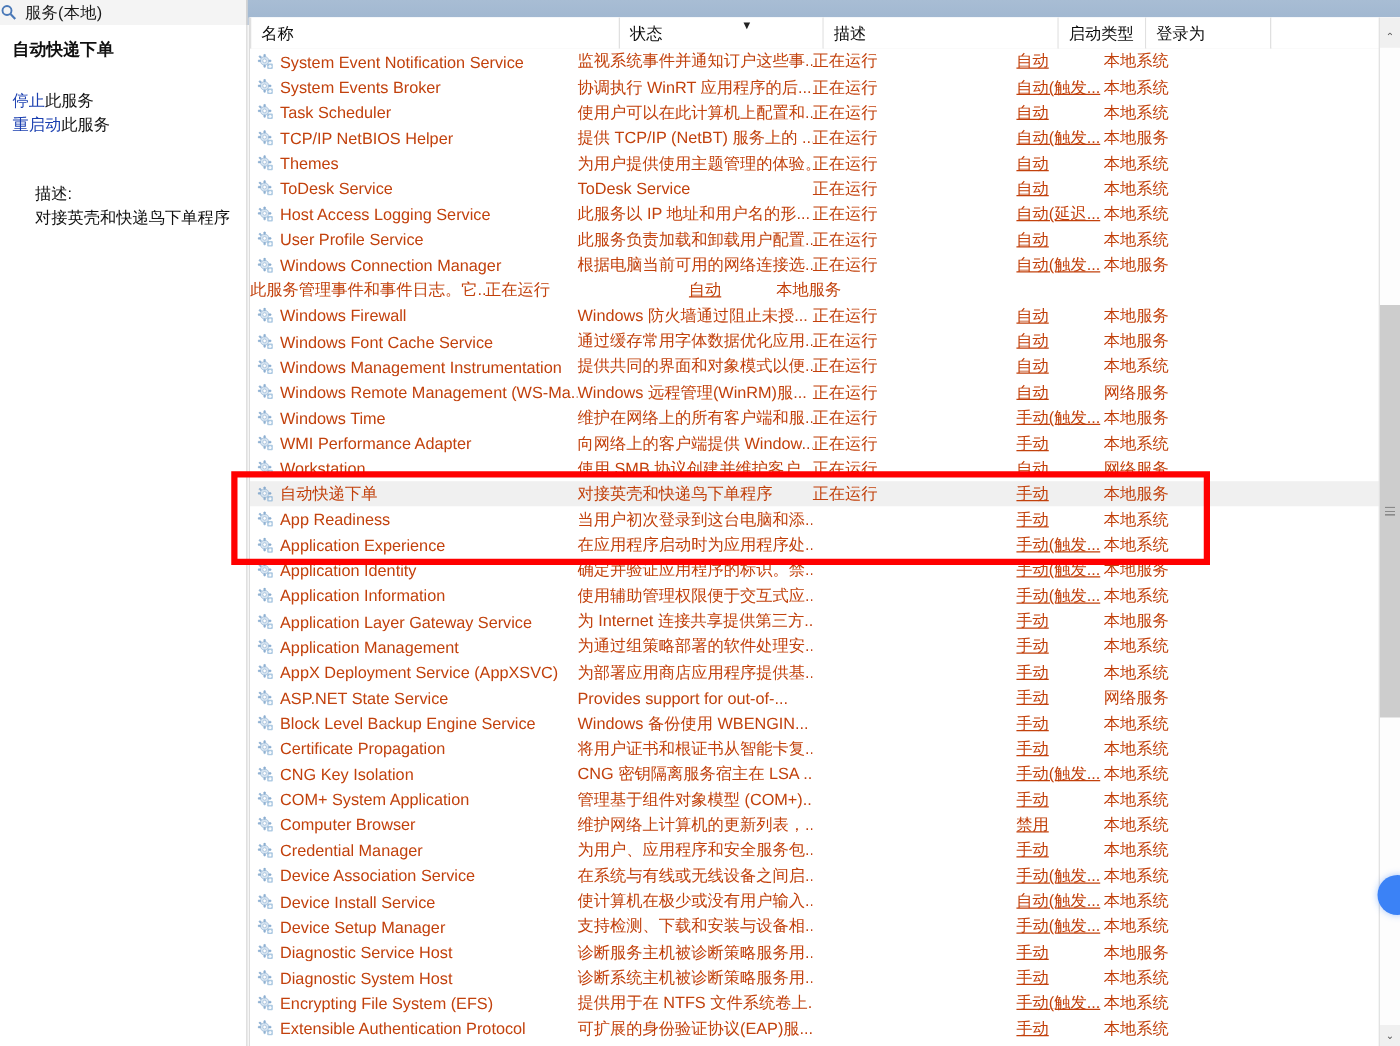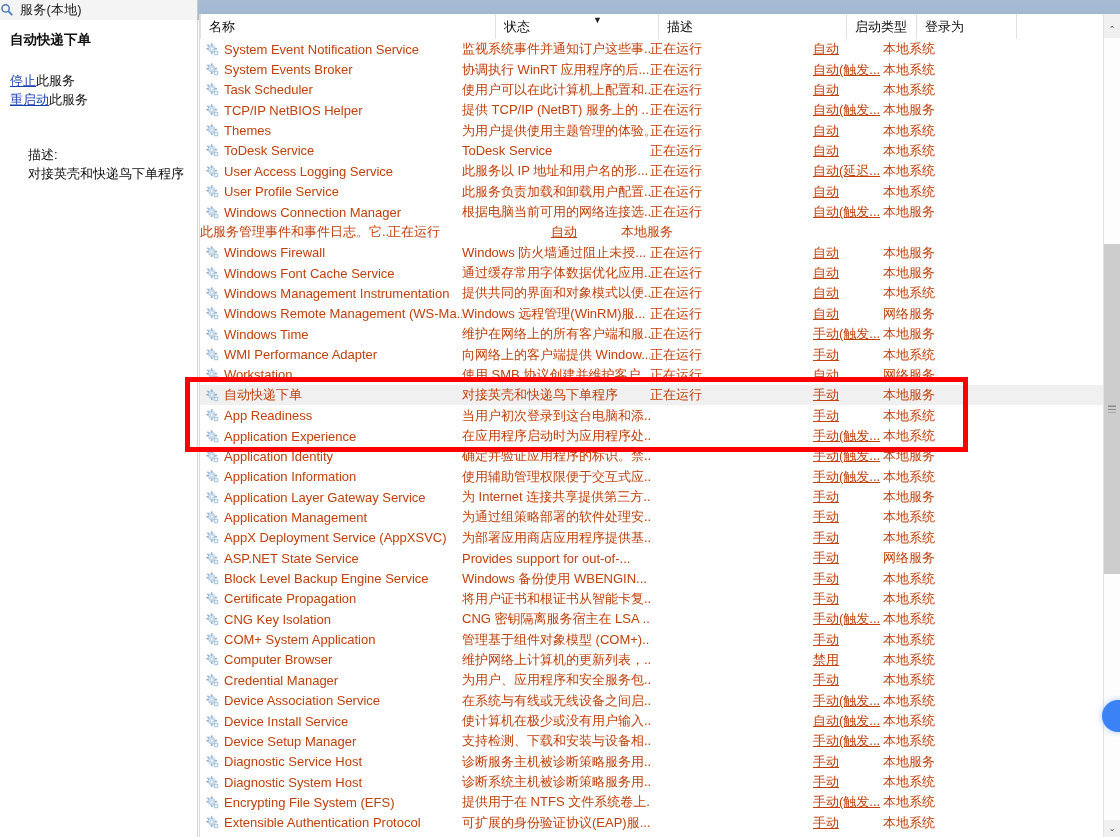--- a/index.html
+++ b/index.html
@@ -59,21 +59,20 @@
   }
   .action-links { margin-top: 22px; margin-left: 2px; }
   .action-line {
     font-size: 13px;
     color: #101010;
     line-height: 19px;
     white-space: nowrap;
   }
   .action-link {
     color: #1a3fb0;
-    text-decoration: underline;
     cursor: pointer;
   }
   .desc-block { margin-top: 36px; margin-left: 20px; }
   .desc-label { font-size: 13px; color: #101010; line-height: 19px; }
   .desc-text  { font-size: 13px; color: #101010; line-height: 19px; }
 
   
   .listpane {
     position: absolute;
     left: 199px; top: 14px;
@@ -449,21 +448,21 @@
                   <rect x="0.6" y="6.2" width="2.4" height="1.6" rx="0.5"></rect>
                   <rect x="11" y="6.2" width="2.4" height="1.6" rx="0.5"></rect>
                   <rect x="1.9" y="1.9" width="1.6" height="2.4" rx="0.5" transform="rotate(-45 2.7 3.1)"></rect>
                   <rect x="10.5" y="10.5" width="1.6" height="2.4" rx="0.5" transform="rotate(-45 11.3 11.7)"></rect>
                 </g>
                 <g fill="#8fb6d8" opacity="0.85">
                   <rect x="9.5" y="9.5" width="5.6" height="5.6" rx="1"></rect>
                   <circle cx="12.3" cy="12.3" r="1.5" fill="#ffffff"></circle>
                 </g>
               </svg></span>
-            <span class="name-text">User Access Logging Service</span>
+            <span class="name-text">Host Access Logging Service</span>
           </div>
           <div class="cell c-desc">此服务以 IP 地址和用户名的形...</div>
           <div class="cell c-status">正在运行</div>
           <div class="cell c-start">自动(延迟...</div>
           <div class="cell c-logon">本地系统</div>
         </div>
         <div class="lv-row">
           <div class="cell c-name">
             <span class="gear"><svg width="13" height="13" viewBox="0 0 16 16">
                 <g fill="#7fa8cf" stroke="#6f99c3" stroke-width="0.5">

